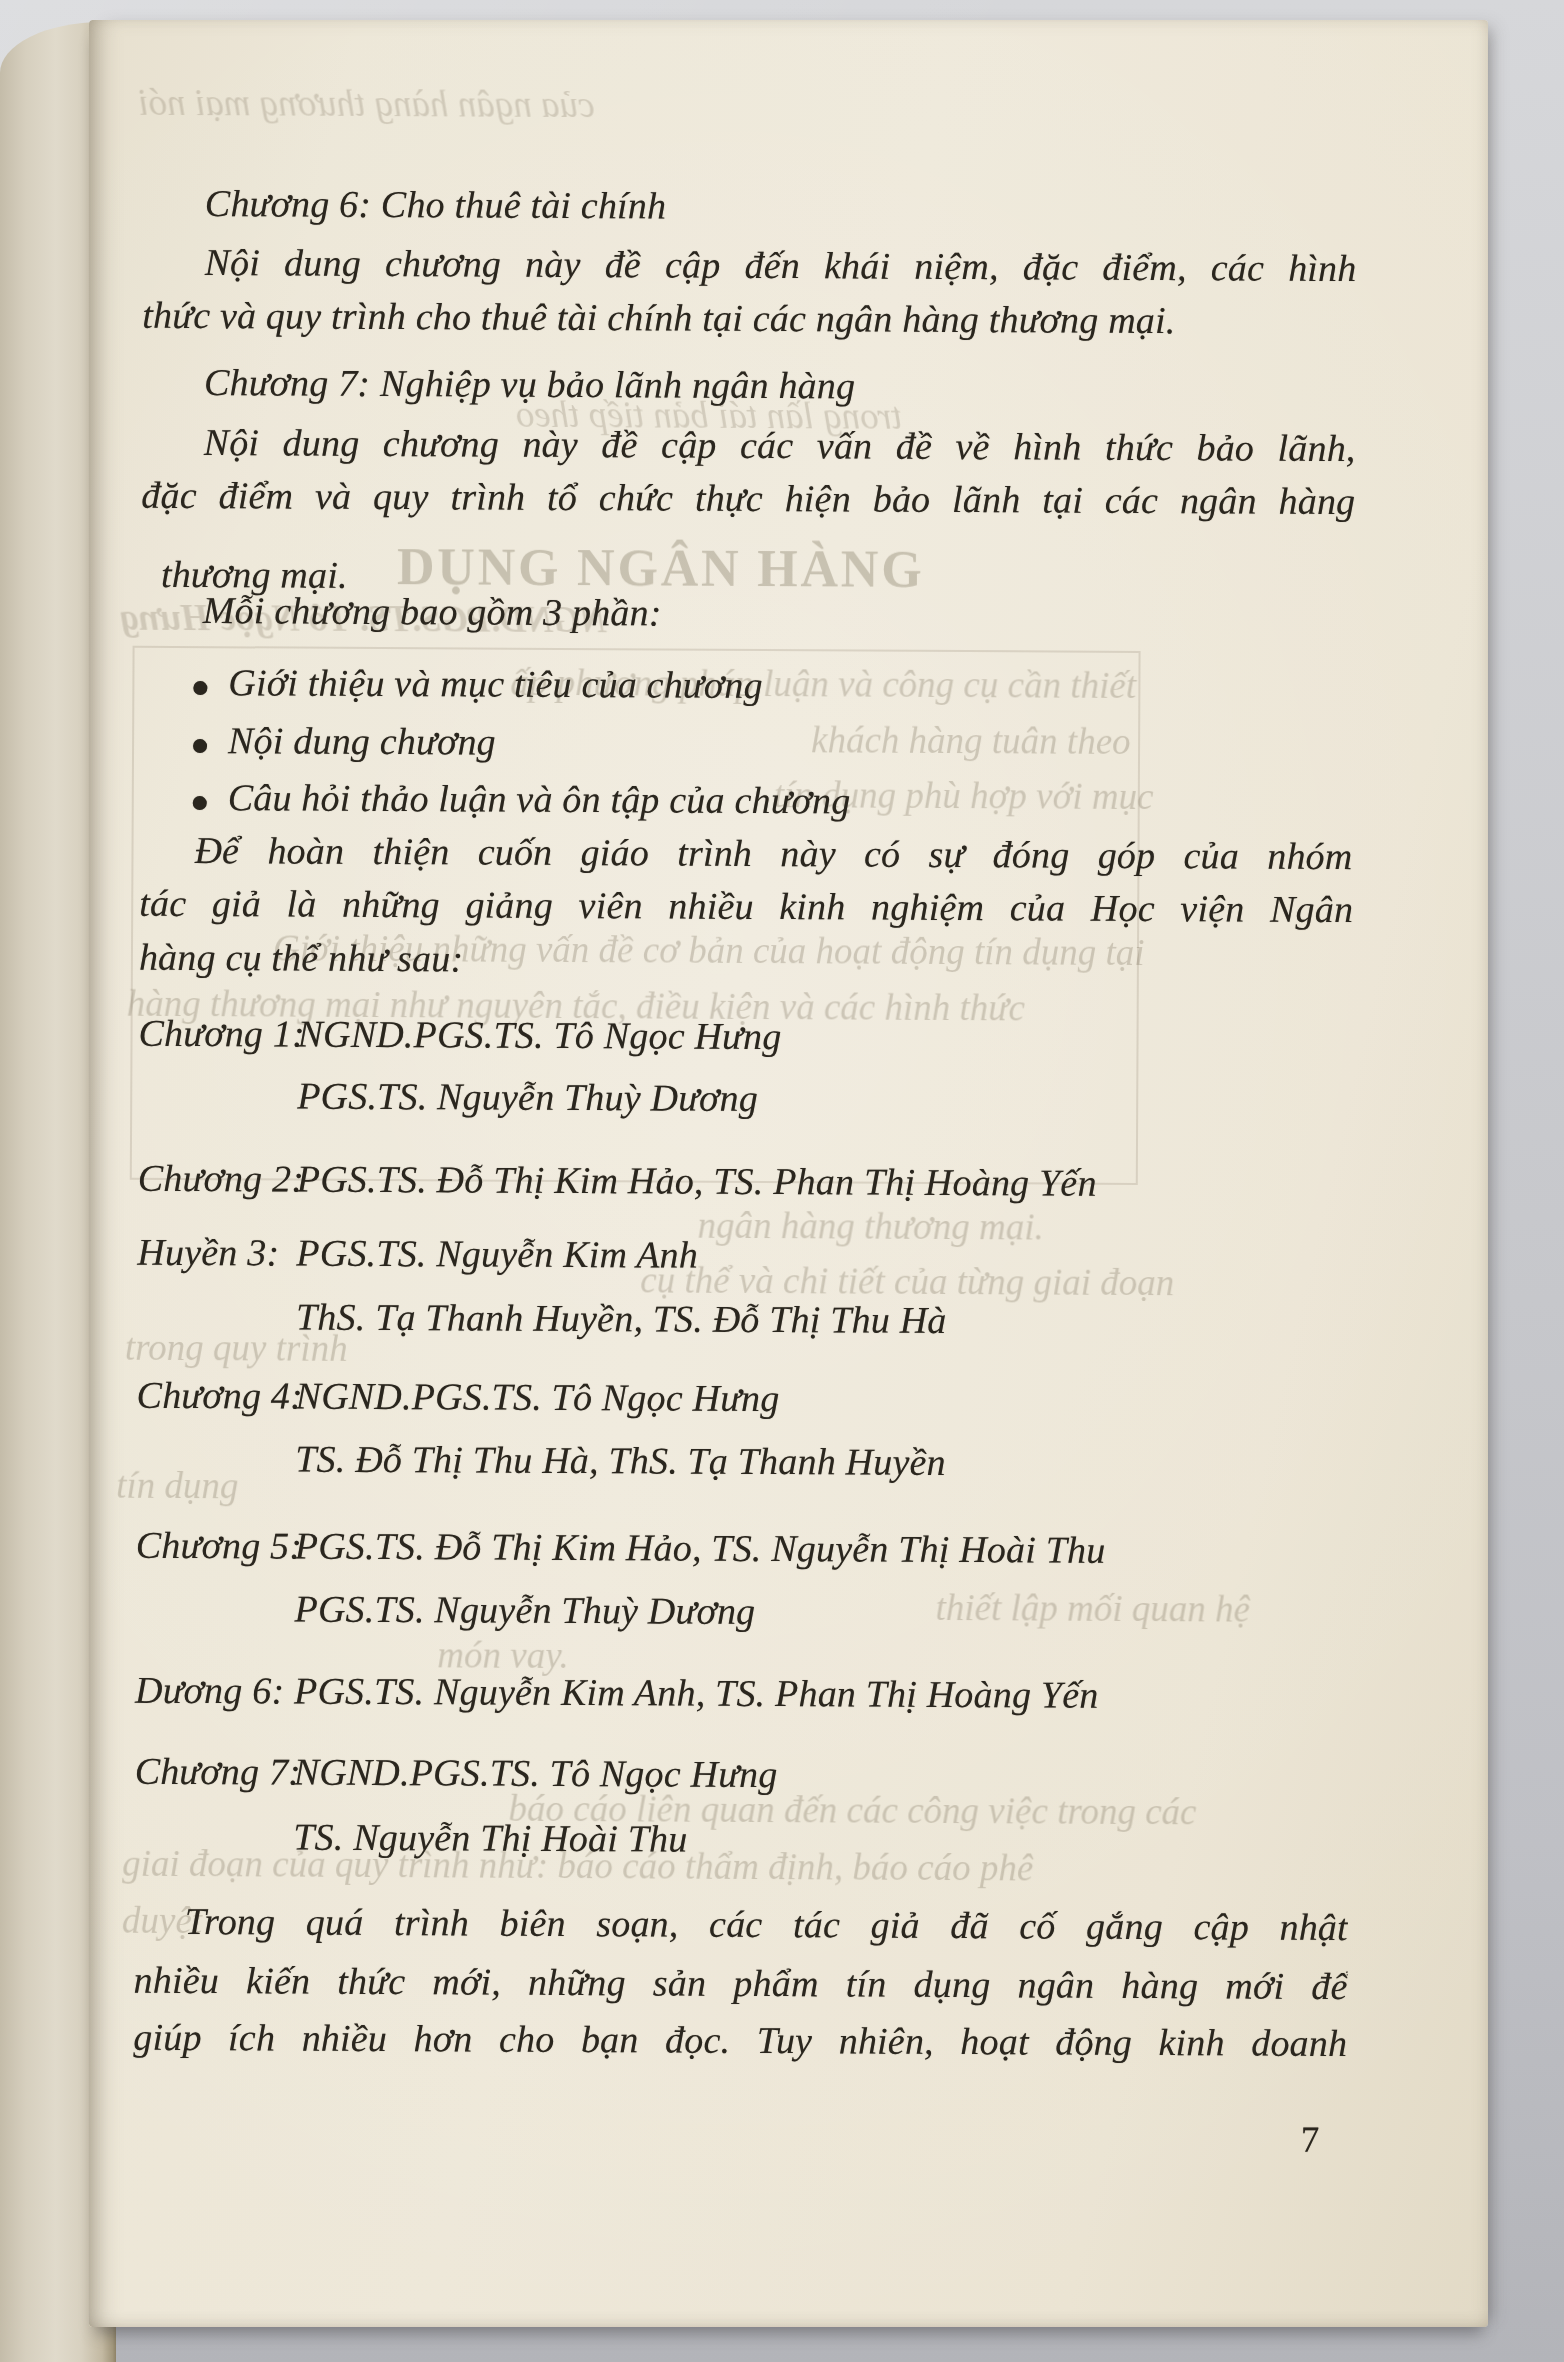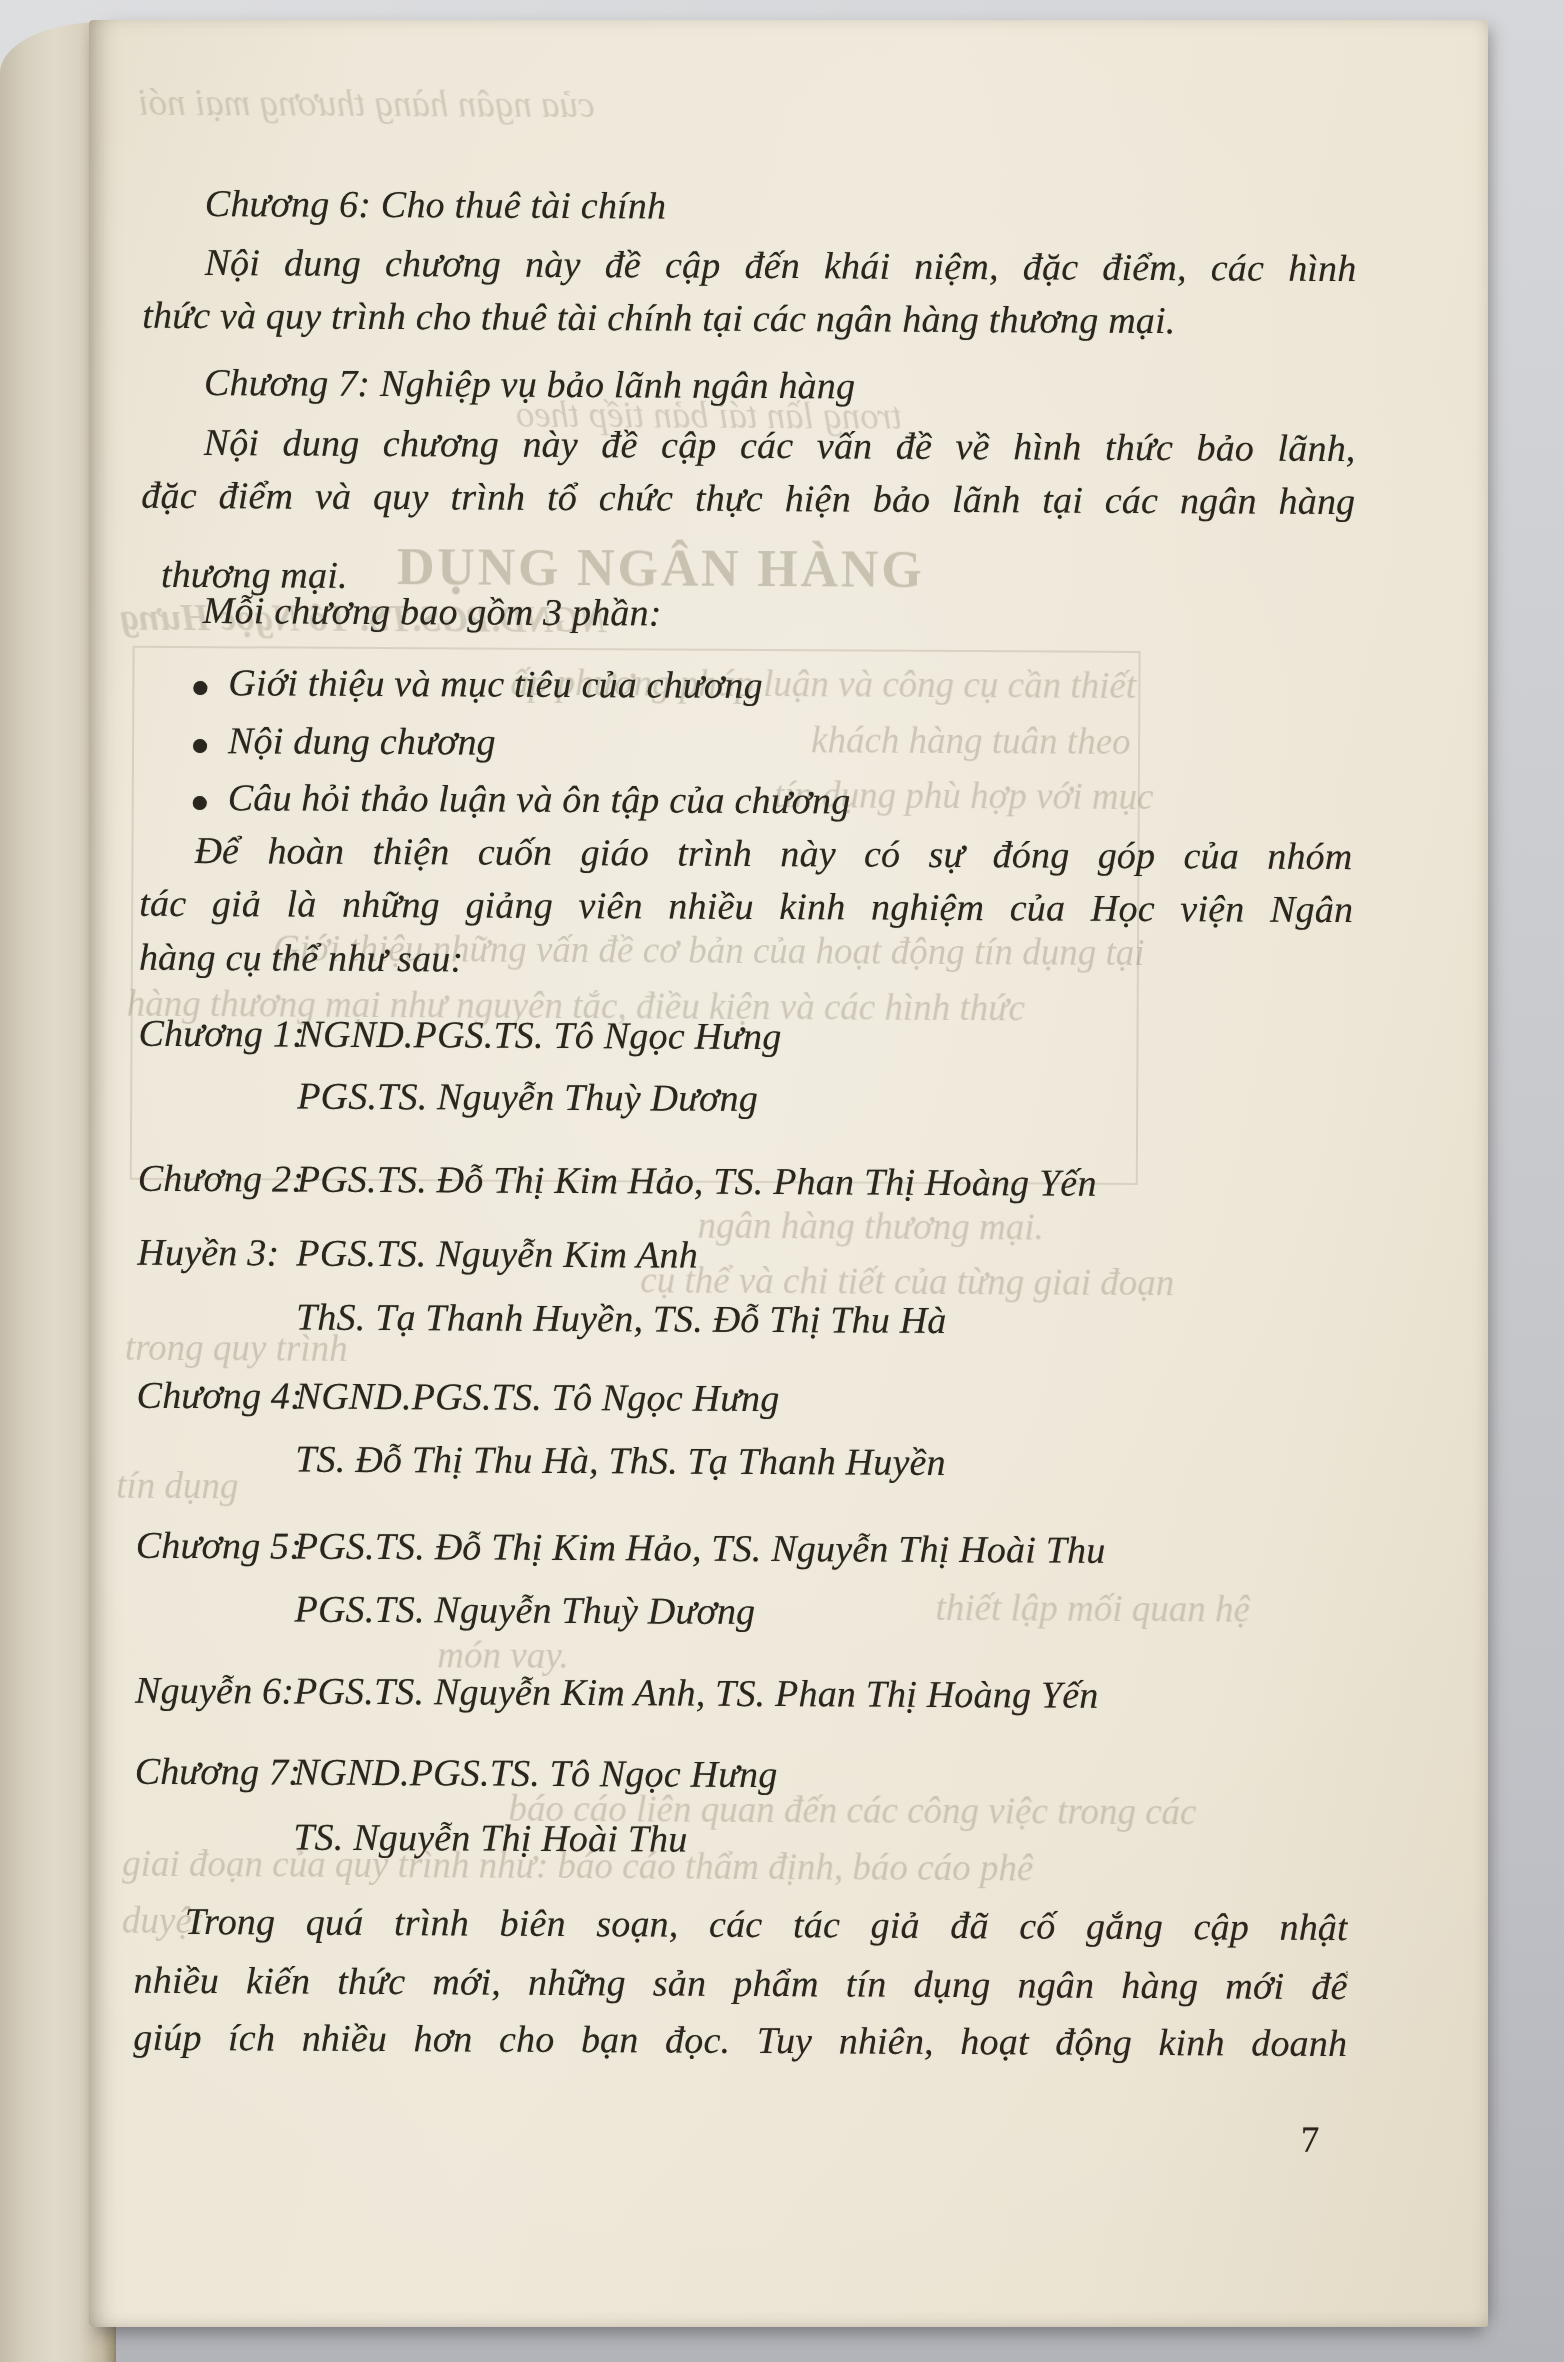--- a/index.html
+++ b/index.html
@@ -125,21 +125,21 @@
     <div class="t" style="top:1294px; left:302px;">ThS. Tạ Thanh Huyền, TS. Đỗ Thị Thu Hà</div>
 
     <div class="t" style="top:1373px; left:143px;">Chương 4:</div>
     <div class="t" style="top:1373px; left:302px;">NGND.PGS.TS. Tô Ngọc Hưng</div>
     <div class="t" style="top:1436px; left:302px;">TS. Đỗ Thị Thu Hà, ThS. Tạ Thanh Huyền</div>
 
     <div class="t" style="top:1523px; left:143px;">Chương 5:</div>
     <div class="t" style="top:1523px; left:302px;">PGS.TS. Đỗ Thị Kim Hảo, TS. Nguyễn Thị Hoài Thu</div>
     <div class="t" style="top:1586px; left:302px;">PGS.TS. Nguyễn Thuỳ Dương</div>
 
-    <div class="t" style="top:1668px; left:143px;">Nguyễn 6:</div>
+    <div class="t" style="top:1668px; left:143px;">Dương 6:</div>
     <div class="t" style="top:1668px; left:302px;">PGS.TS. Nguyễn Kim Anh, TS. Phan Thị Hoàng Yến</div>
 
     <div class="t" style="top:1749px; left:143px;">Chương 7:</div>
     <div class="t" style="top:1749px; left:302px;">NGND.PGS.TS. Tô Ngọc Hưng</div>
     <div class="t" style="top:1814px; left:302px;">TS. Nguyễn Thị Hoài Thu</div>
 
     <div class="t j" style="top:1899px; left:194px; width:1163px;">Trong quá trình biên soạn, các tác giả đã cố gắng cập nhật</div>
     <div class="t j" style="top:1958px; left:143px; width:1214px;">nhiều kiến thức mới, những sản phẩm tín dụng ngân hàng mới để</div>
     <div class="t j" style="top:2015px; left:143px; width:1214px;">giúp ích nhiều hơn cho bạn đọc. Tuy nhiên, hoạt động kinh doanh</div>
 

